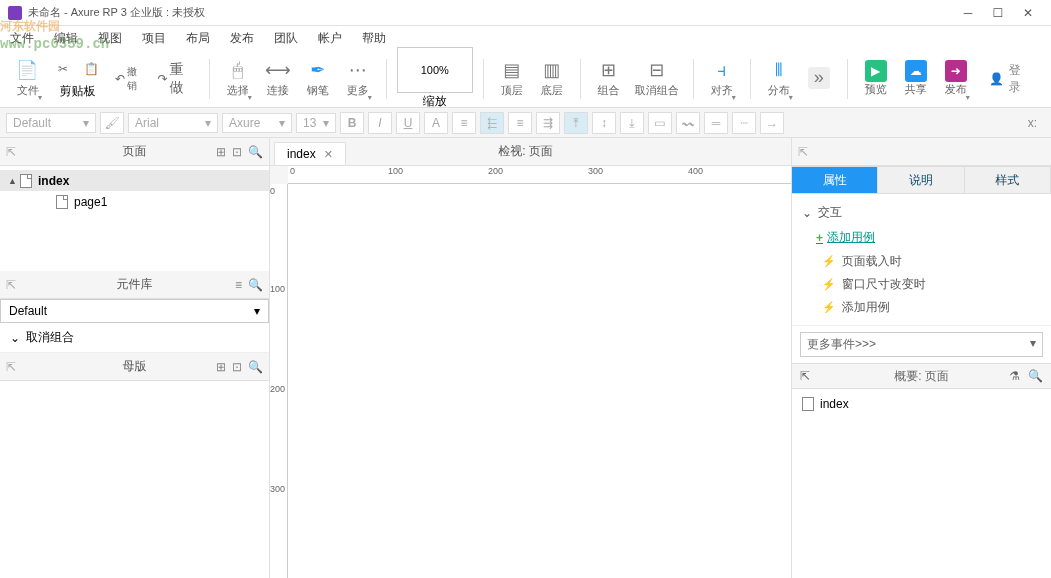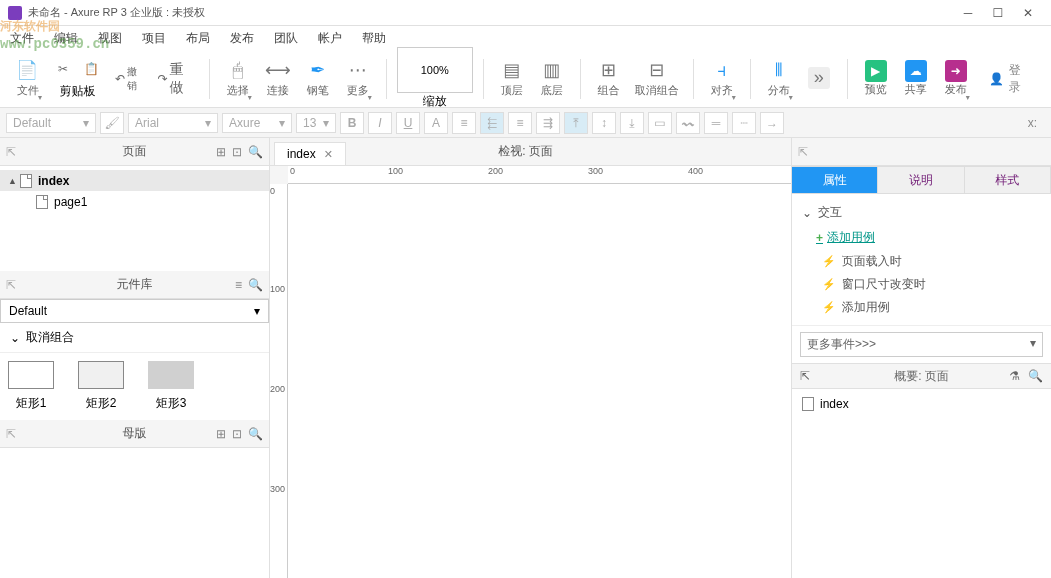--- a/index.html
+++ b/index.html
@@ -54,21 +54,21 @@
 .panel-hdr .acts { margin-left:auto; display:flex; gap:6px; color:#888; }
 .panel-hdr .acts span { cursor:pointer; }
 .panel { position:relative; }
 
 .tree { padding:4px 0; background:#fff; height:105px; overflow:auto; }
 .tree-item { display:flex; align-items:center; height:21px; padding-left:8px; cursor:pointer; }
 .tree-item .arrow { width:12px; color:#555; font-size:9px; }
 .tree-item .ficon { width:12px; height:14px; border:1px solid #888; margin-right:6px; background:#fff; position:relative; }
 .tree-item .ficon::before{content:"";position:absolute;top:0;right:0;width:3px;height:3px;border-left:1px solid #888;border-bottom:1px solid #888;}
 .tree-item.sel { background:#e8e8e8; font-weight:bold; }
-.tree-item.child { padding-left:36px; }
+.tree-item.child { padding-left:56px; }
 
 .lib { background:#fff; }
 .lib-head { position:relative; }
 .lib-sel { border:1px solid #ccc; padding:4px 8px; display:flex; justify-content:space-between; align-items:center; cursor:pointer; margin:0; }
 .lib-cat { padding:6px 10px; display:flex; align-items:center; gap:6px; border-bottom:1px solid #eee; cursor:pointer; }
 .lib-items { display:flex; padding:8px; gap:24px; }
 .lib-item { display:flex; flex-direction:column; align-items:center; gap:6px; cursor:grab; }
 .rect { width:46px; height:28px; border:1px solid #888; background:#fff; }
 .rect.r2 { background:#f0f0f0; }
 .rect.r3 { background:#d0d0d0; border:none; }
@@ -80,21 +80,21 @@
 .tab .x { color:#888; cursor:pointer; font-size:11px; }
 .ruler-h { height:18px; background:#fff; border-bottom:1px solid #ccc; position:relative; margin-left:18px; overflow:hidden; }
 .canvas-wrap { flex:1; display:flex; overflow:hidden; }
 .ruler-v { width:18px; background:#fff; border-right:1px solid #ccc; position:relative; overflow:hidden; }
 .canvas { flex:1; background:#fff; position:relative; overflow:auto; }
 .tick { position:absolute; font-size:9px; color:#666; }
 
 
 .rightcol { width:260px; display:flex; flex-direction:column; border-left:1px solid #e0e0e0; background:#fff; }
 .rtabs { display:flex; height:28px; }
-.rtab { flex:1; display:flex; align-items:center; justify-content:center; background:#f0f0f0; border:1px solid #ddd; border-left:none; cursor:pointer; color:#701a75; }
+.rtab { flex:1; display:flex; align-items:center; justify-content:center; background:#f0f0f0; border:1px solid #ddd; border-left:none; cursor:pointer; color:#0c4a6e; }
 .rtab.active { background:#2196f3; color:#fff; }
 .section { padding:6px 10px; border-bottom:1px solid #eee; }
 .section-h { display:flex; align-items:center; gap:6px; color:#555; padding:4px 0; cursor:pointer; }
 .addcase { color:#009688; text-decoration:underline; display:flex; align-items:center; gap:4px; padding:4px 0 4px 14px; cursor:pointer; }
 .addcase .plus { color:#4caf50; font-weight:bold; }
 .event { display:flex; align-items:center; gap:6px; padding:3px 0 3px 20px; color:#555; cursor:pointer; }
 .event .bolt { color:#4caf50; font-size:11px; }
 .more-events { margin:6px 8px; border:1px solid #ccc; padding:3px 6px; display:flex; justify-content:space-between; cursor:pointer; color:#666; }
 .outline-hdr { height:26px; background:#f5f5f5; border-top:1px solid #e0e0e0; border-bottom:1px solid #e0e0e0; display:flex; align-items:center; padding:0 8px; color:#666; position:relative; }
 .outline-hdr .ttl2 { position:absolute; left:50%; transform:translateX(-50%); }
@@ -311,34 +311,20 @@
         </div>
       </div>
       <div class="lib-sel">
           <span>Default</span>
           <span>▾</span>
         </div>
       <div class="lib-cat">
           <span>⌄</span>
           <span>取消组合</span>
         </div>
-      <div class="lib-items">
-        <div class="lib-item">
-            <div class="rect"></div>
-            <span>矩形1</span>
-          </div>
-        <div class="lib-item">
-            <div class="rect r2"></div>
-            <span>矩形2</span>
-          </div>
-        <div class="lib-item">
-            <div class="rect r3"></div>
-            <span>矩形3</span>
-          </div>
-      </div>
     </div>
 
     <div class="panel">
       <div class="panel-hdr">
         <span class="pin">⇱</span>
         <span class="ttl">母版</span>
         <div class="acts">
           <span>⊞</span>
           <span>⊡</span>
           <span>🔍</span>

